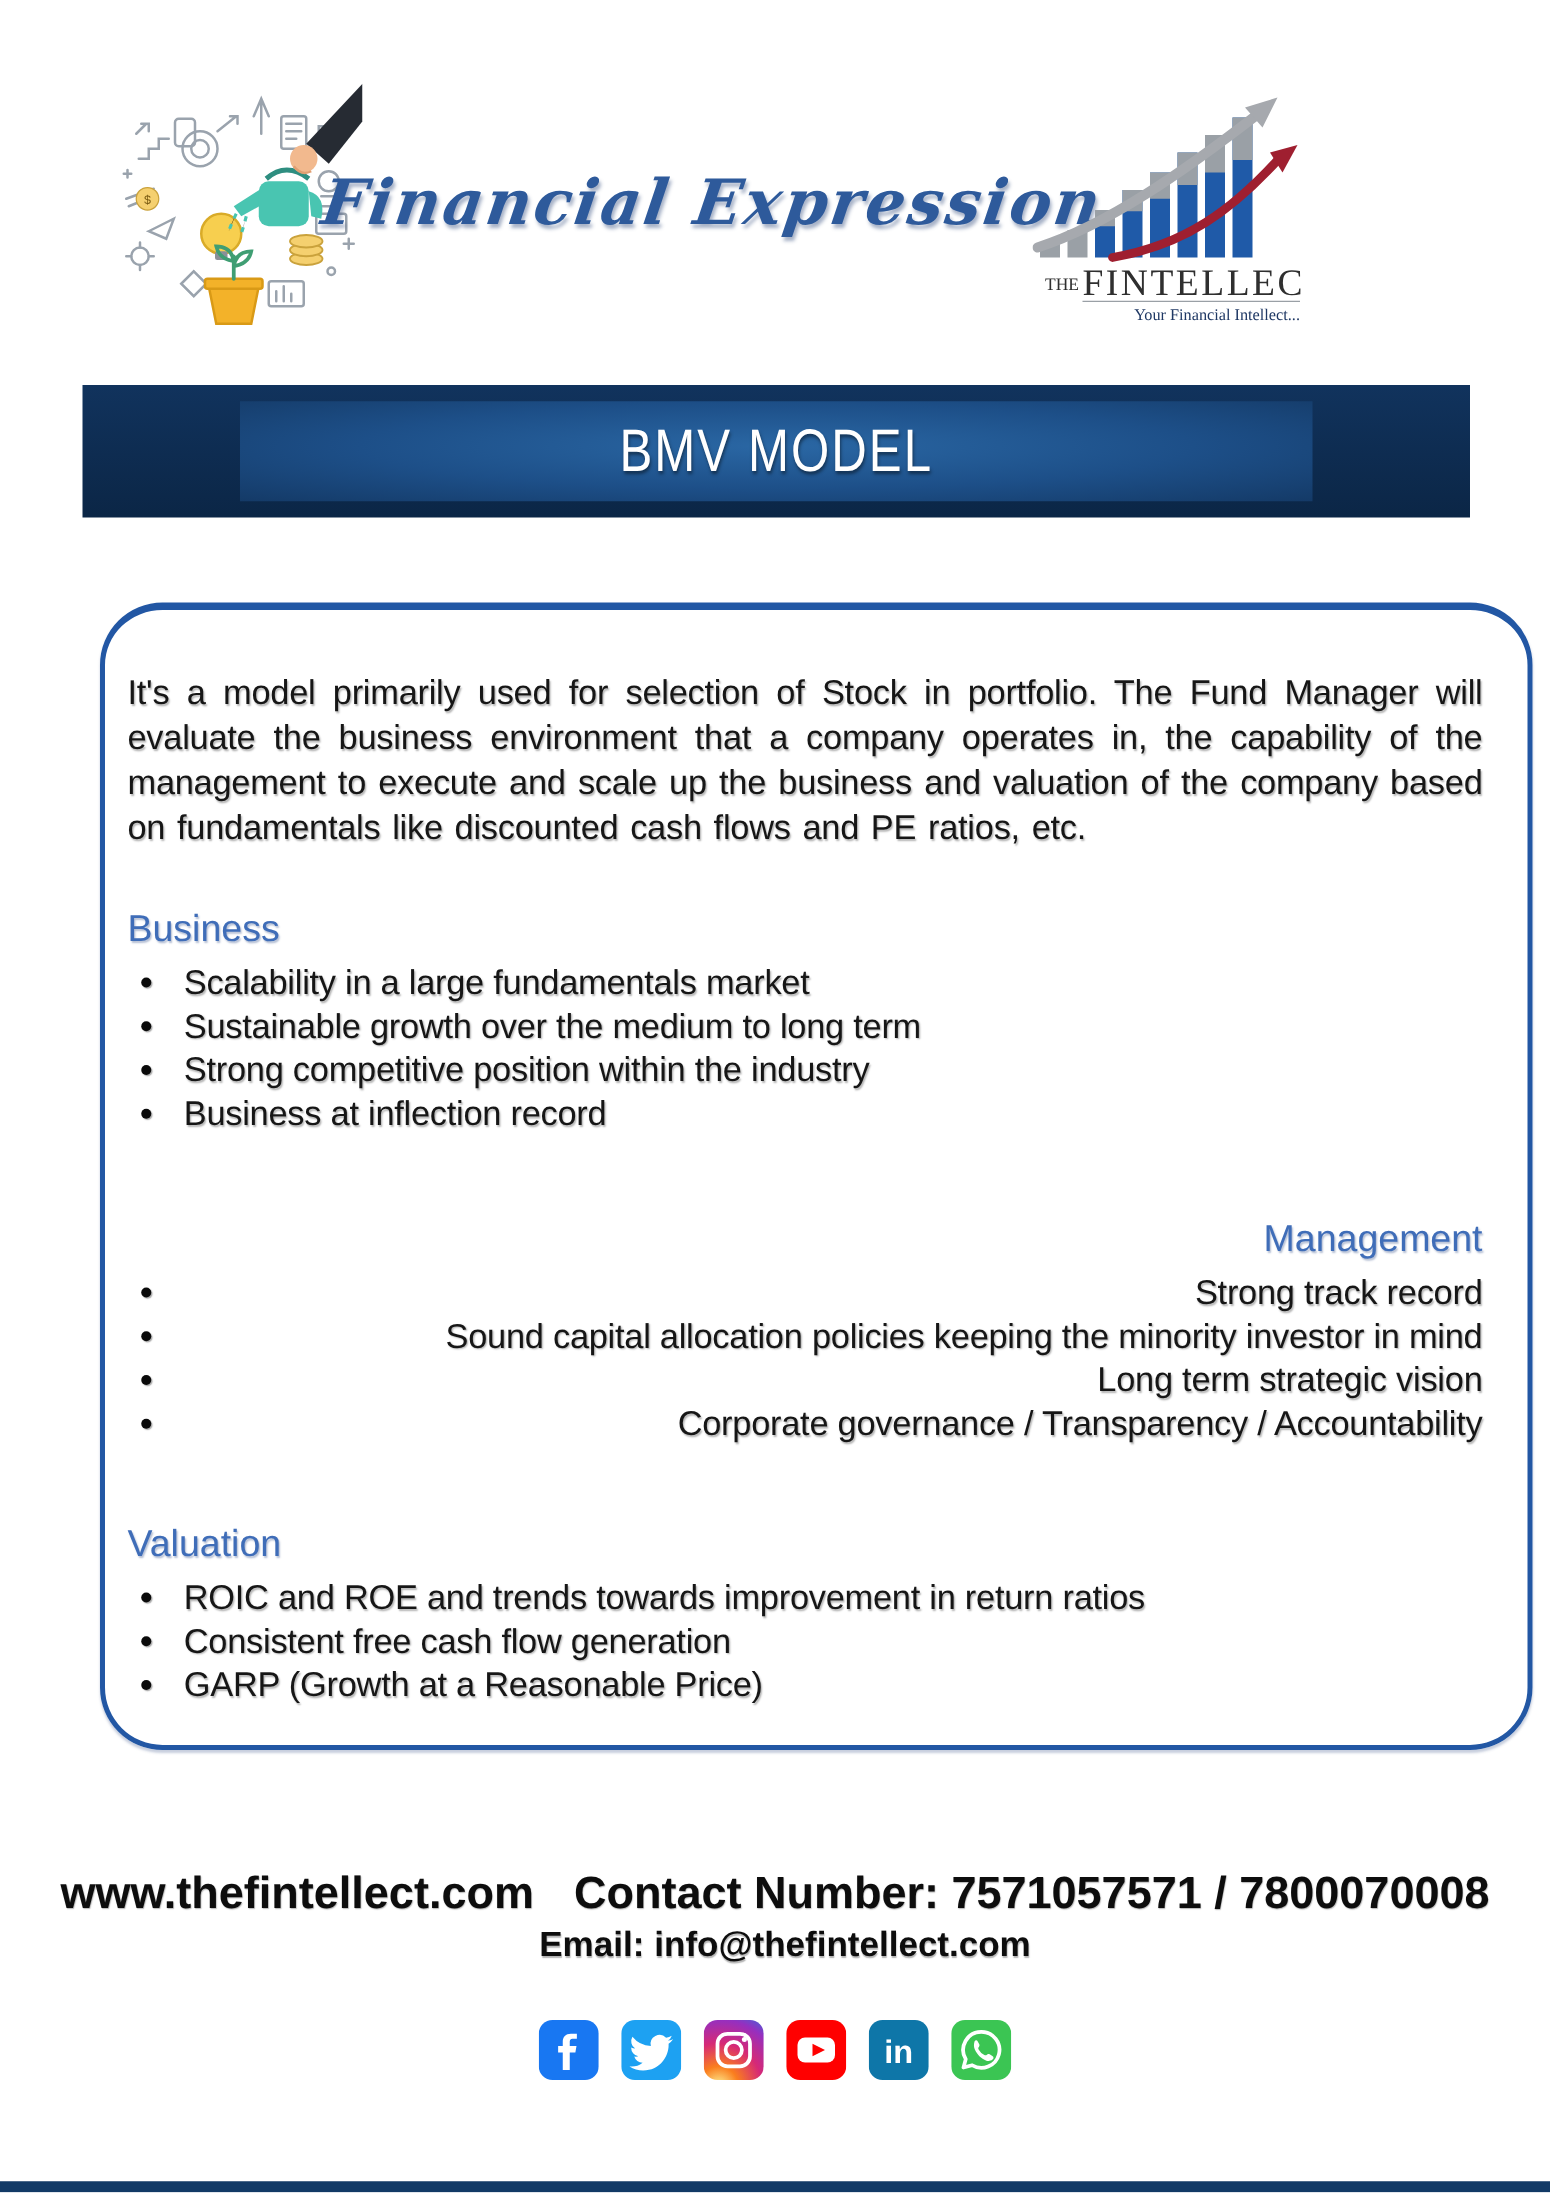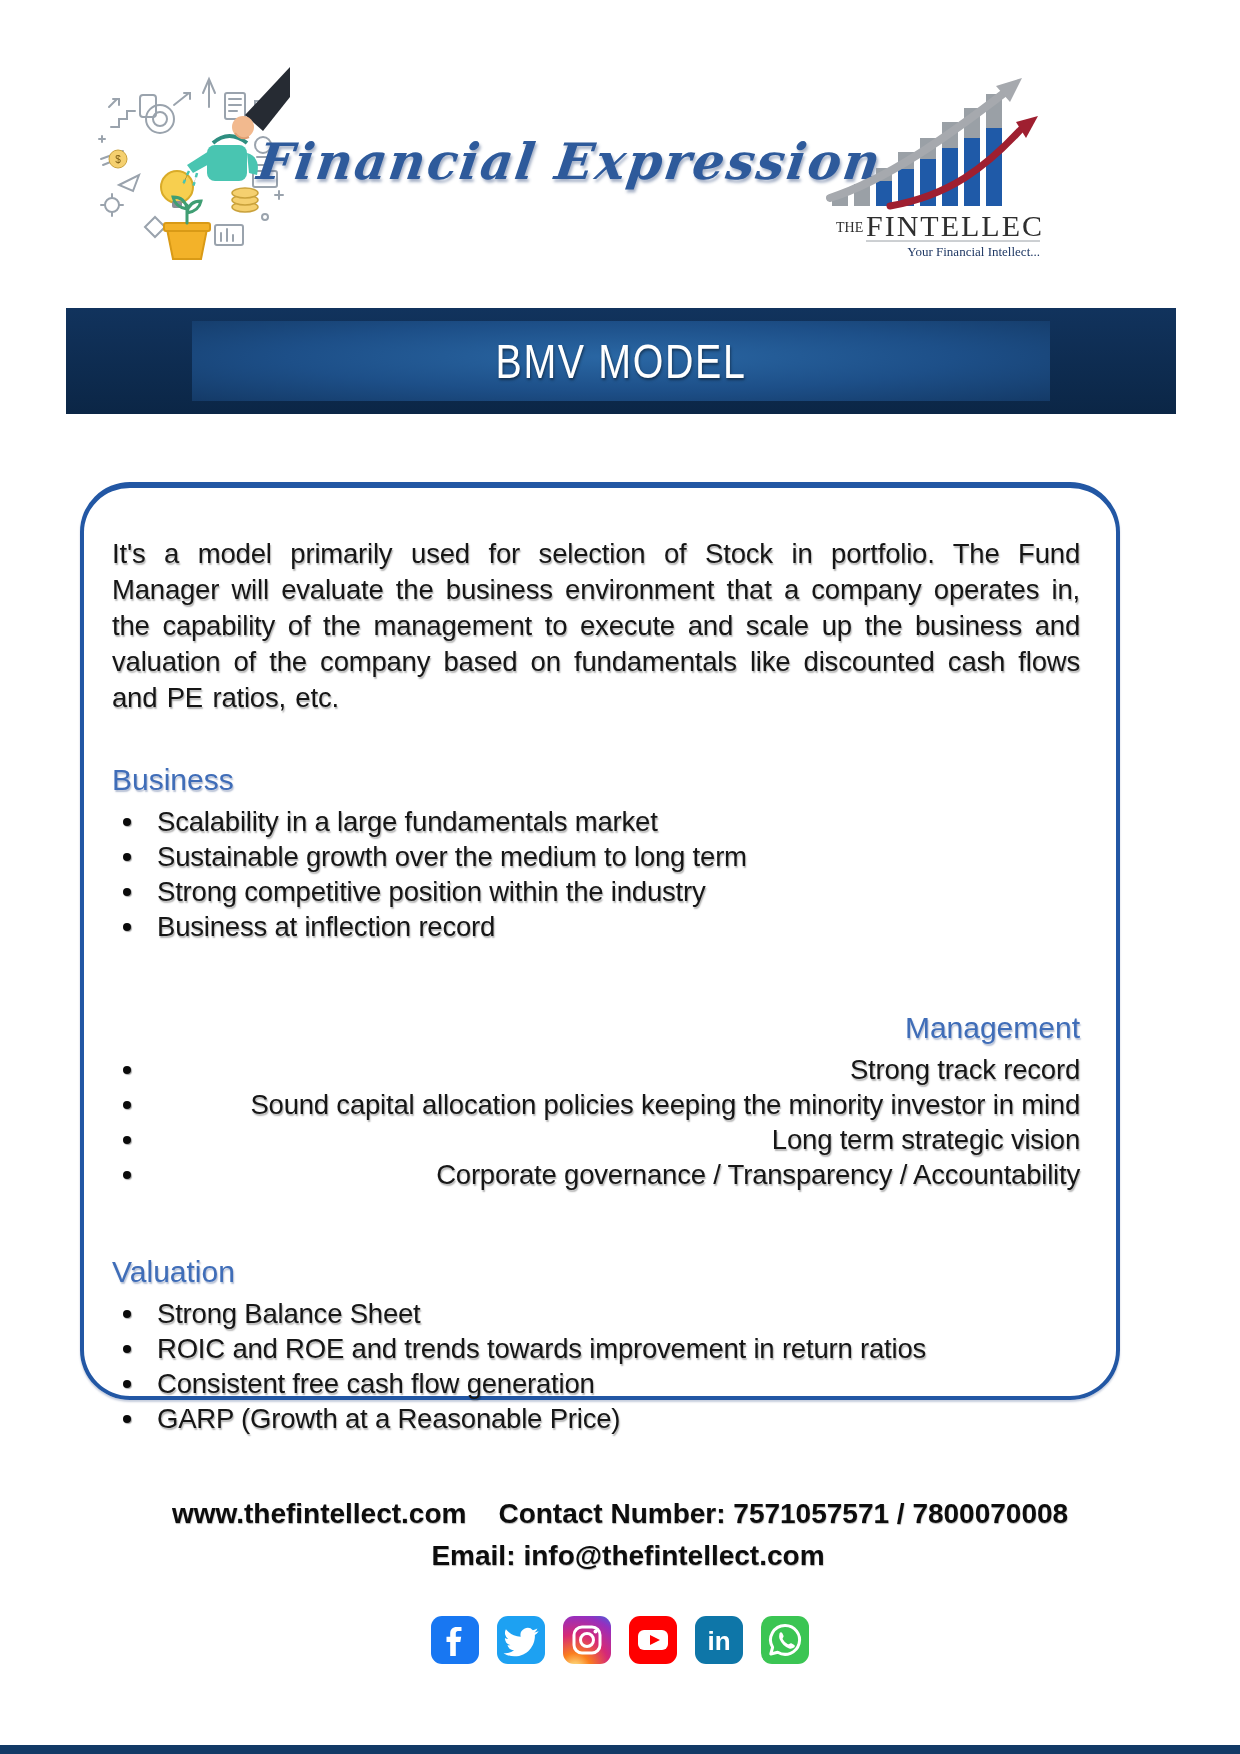--- a/index.html
+++ b/index.html
@@ -32,23 +32,23 @@
     background:radial-gradient(ellipse at 50% 45%,#2a67a4 0%,#1d4f88 55%,#143a67 100%);
   }
   .banner-title{
     position:relative;z-index:1;color:#ffffff;font-size:48px;font-weight:normal;
     letter-spacing:2px;transform:scaleX(0.82);
     text-shadow:1px 2px 3px rgba(0,0,0,0.45);white-space:nowrap;
   }
 
   
   .content-box{
-    position:absolute;left:80px;top:482px;width:1040px;height:918px;
+    position:absolute;left:80px;top:482px;width:1146px;height:918px;
     box-sizing:border-box;border:4px solid #2257a4;border-top-width:6px;
-    border-radius:50px;padding:20px 36px 0 28px;
+    border-radius:50px;padding:20px 36px 0 18px;
     box-shadow:0 2px 2px rgba(30,60,120,0.25);
   }
   .intro{
     font-size:27.5px;line-height:36px;color:#161616;text-align:justify;
     letter-spacing:-0.2px;word-spacing:2px;
     text-shadow:1px 1.5px 1.5px rgba(0,0,0,0.30);
   }
   .section1{margin-top:46px;}
   .section2{margin-top:66px;text-align:right;}
   .section3{margin-top:62px;}
@@ -66,21 +66,21 @@
     content:"";position:absolute;left:11px;top:14px;width:8px;height:8px;
     border-radius:50%;background:#0a0a0a;box-shadow:1px 1px 1px rgba(0,0,0,0.35);
   }
 
   
   .footer-text{
     position:absolute;left:0;top:1494px;width:100%;text-align:center;
     color:#0d0d0d;font-weight:bold;
     text-shadow:0.5px 1px 1px rgba(0,0,0,0.30);
   }
-  .footer-line1{font-size:28px;line-height:40px;}
+  .footer-line1{font-size:36px;line-height:40px;}
   .footer-line1 .contact{margin-left:32px;}
   .footer-line2{font-size:28px;line-height:40px;margin-top:2px;padding-left:16px;}
   .footer-line2 .email{margin-left:8px;}
 
   .social-row{
     position:absolute;left:0;top:1616px;width:100%;
     display:flex;justify-content:center;gap:18px;
   }
   .social-icon{width:48px;height:48px;display:block;}
 
@@ -215,21 +215,20 @@
         <li>Strong track record</li>
         <li>Sound capital allocation policies keeping the minority investor in mind</li>
         <li>Long term strategic vision</li>
         <li>Corporate governance / Transparency / Accountability</li>
       </ul>
     </div>
 
     <div class="section section3">
       <h2 class="section-heading">Valuation</h2>
       <ul class="bullet-list">
-        <li>Strong Balance Sheet</li>
         <li>ROIC and ROE and trends towards improvement in return ratios</li>
         <li>Consistent free cash flow generation</li>
         <li>GARP (Growth at a Reasonable Price)</li>
       </ul>
     </div>
   </div>
 
   <div class="footer-text">
     <div class="footer-line1">
       <span>www.thefintellect.com</span><span class="contact">Contact Number: 7571057571 / 7800070008</span>

